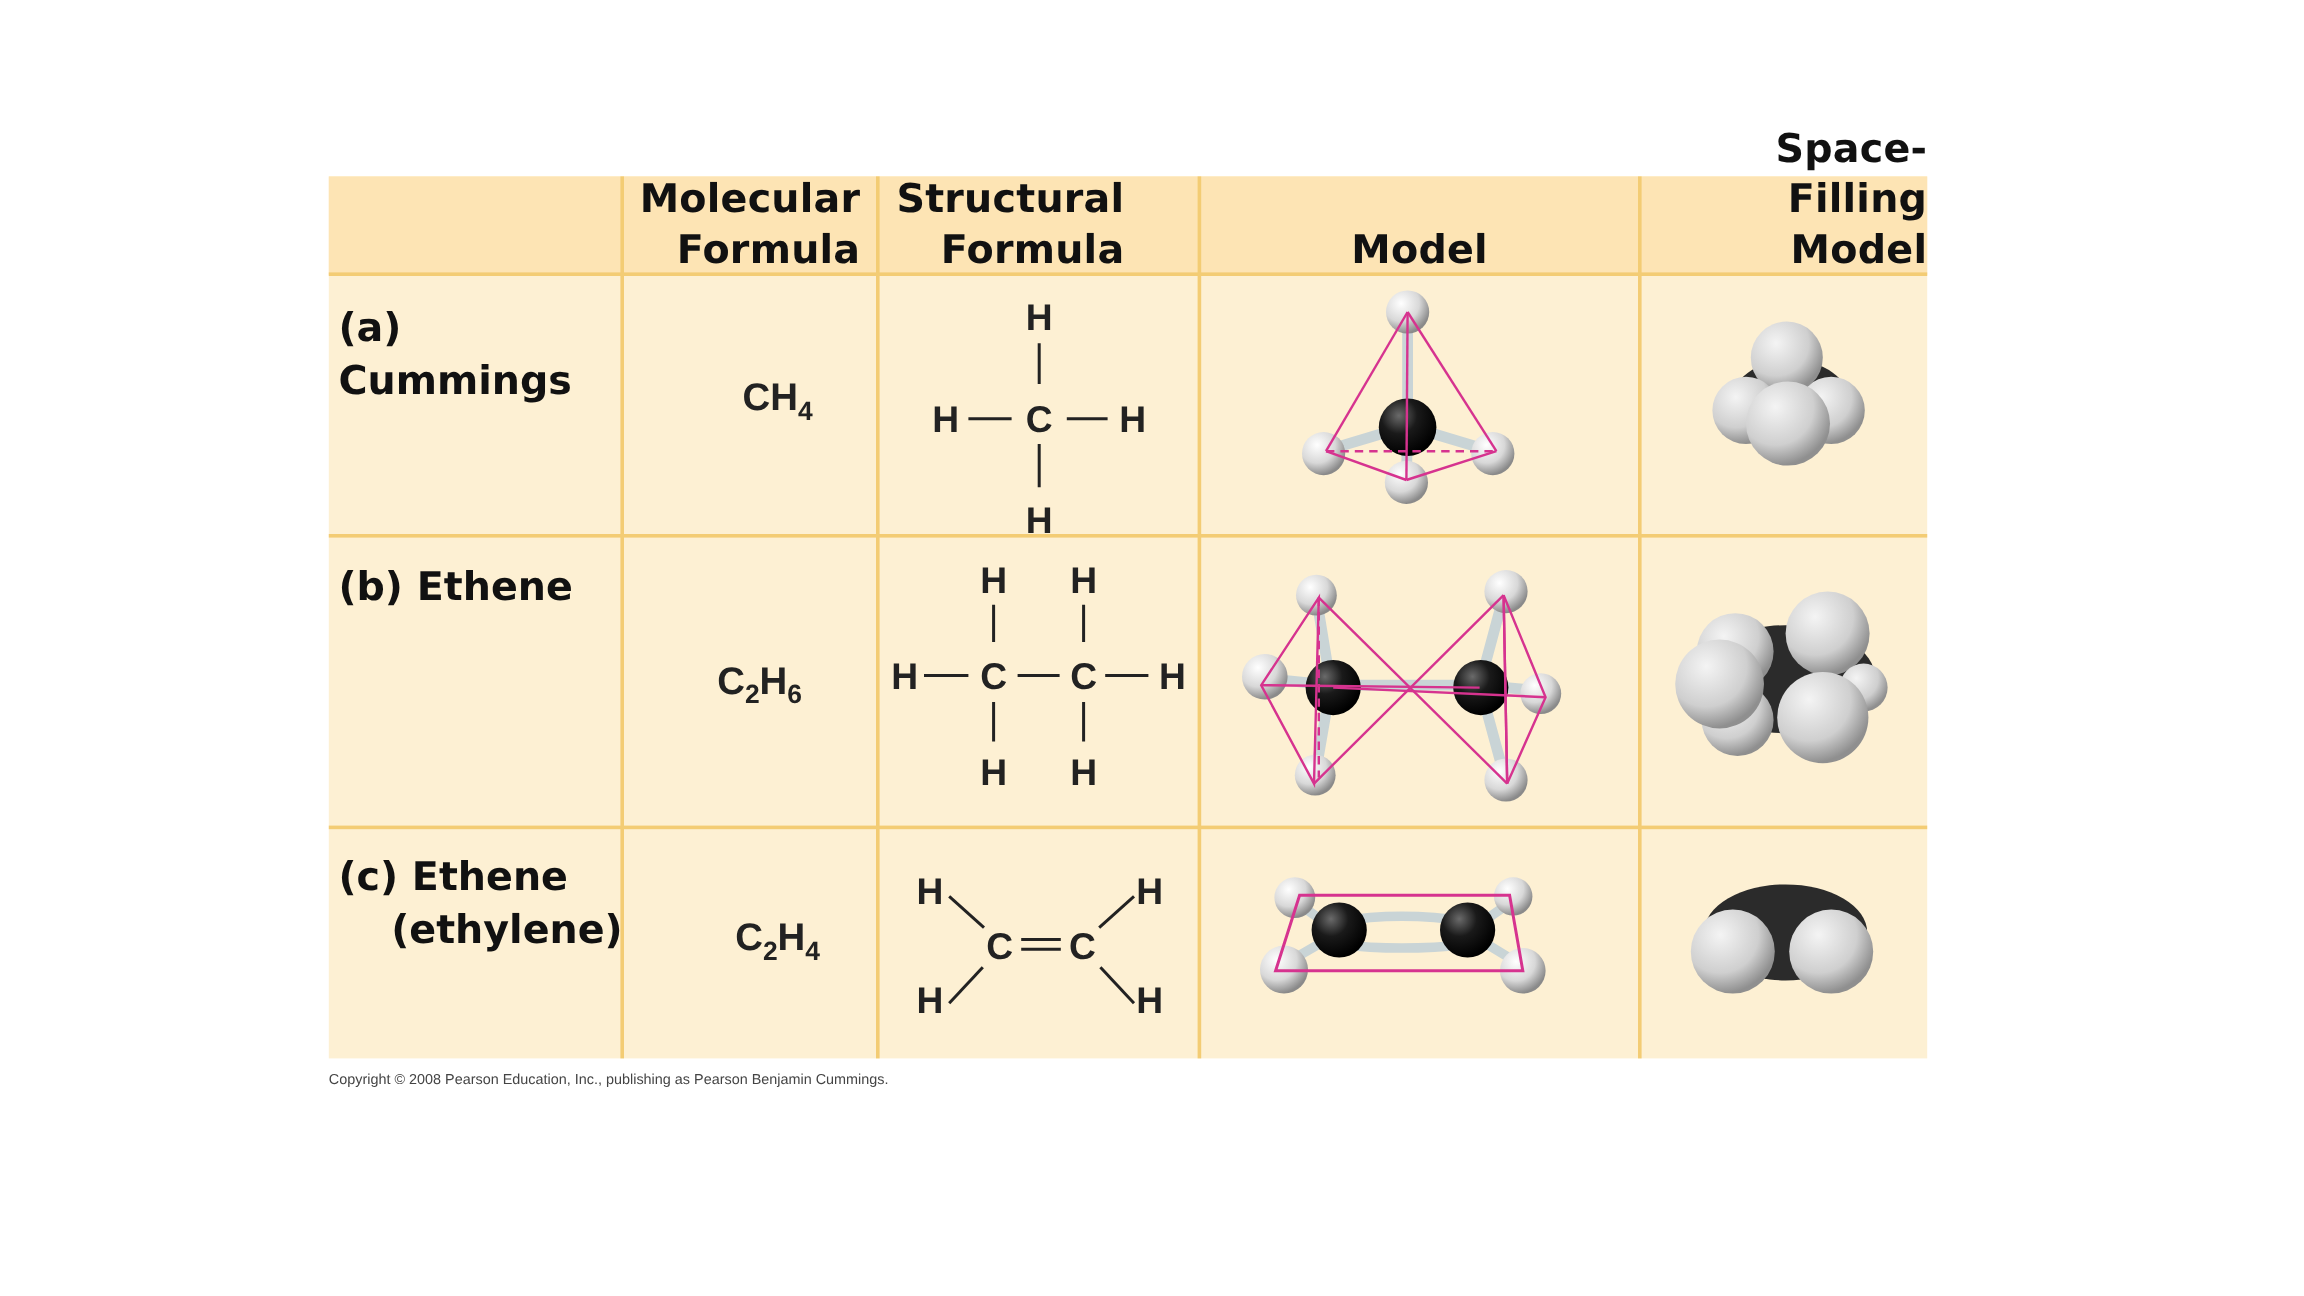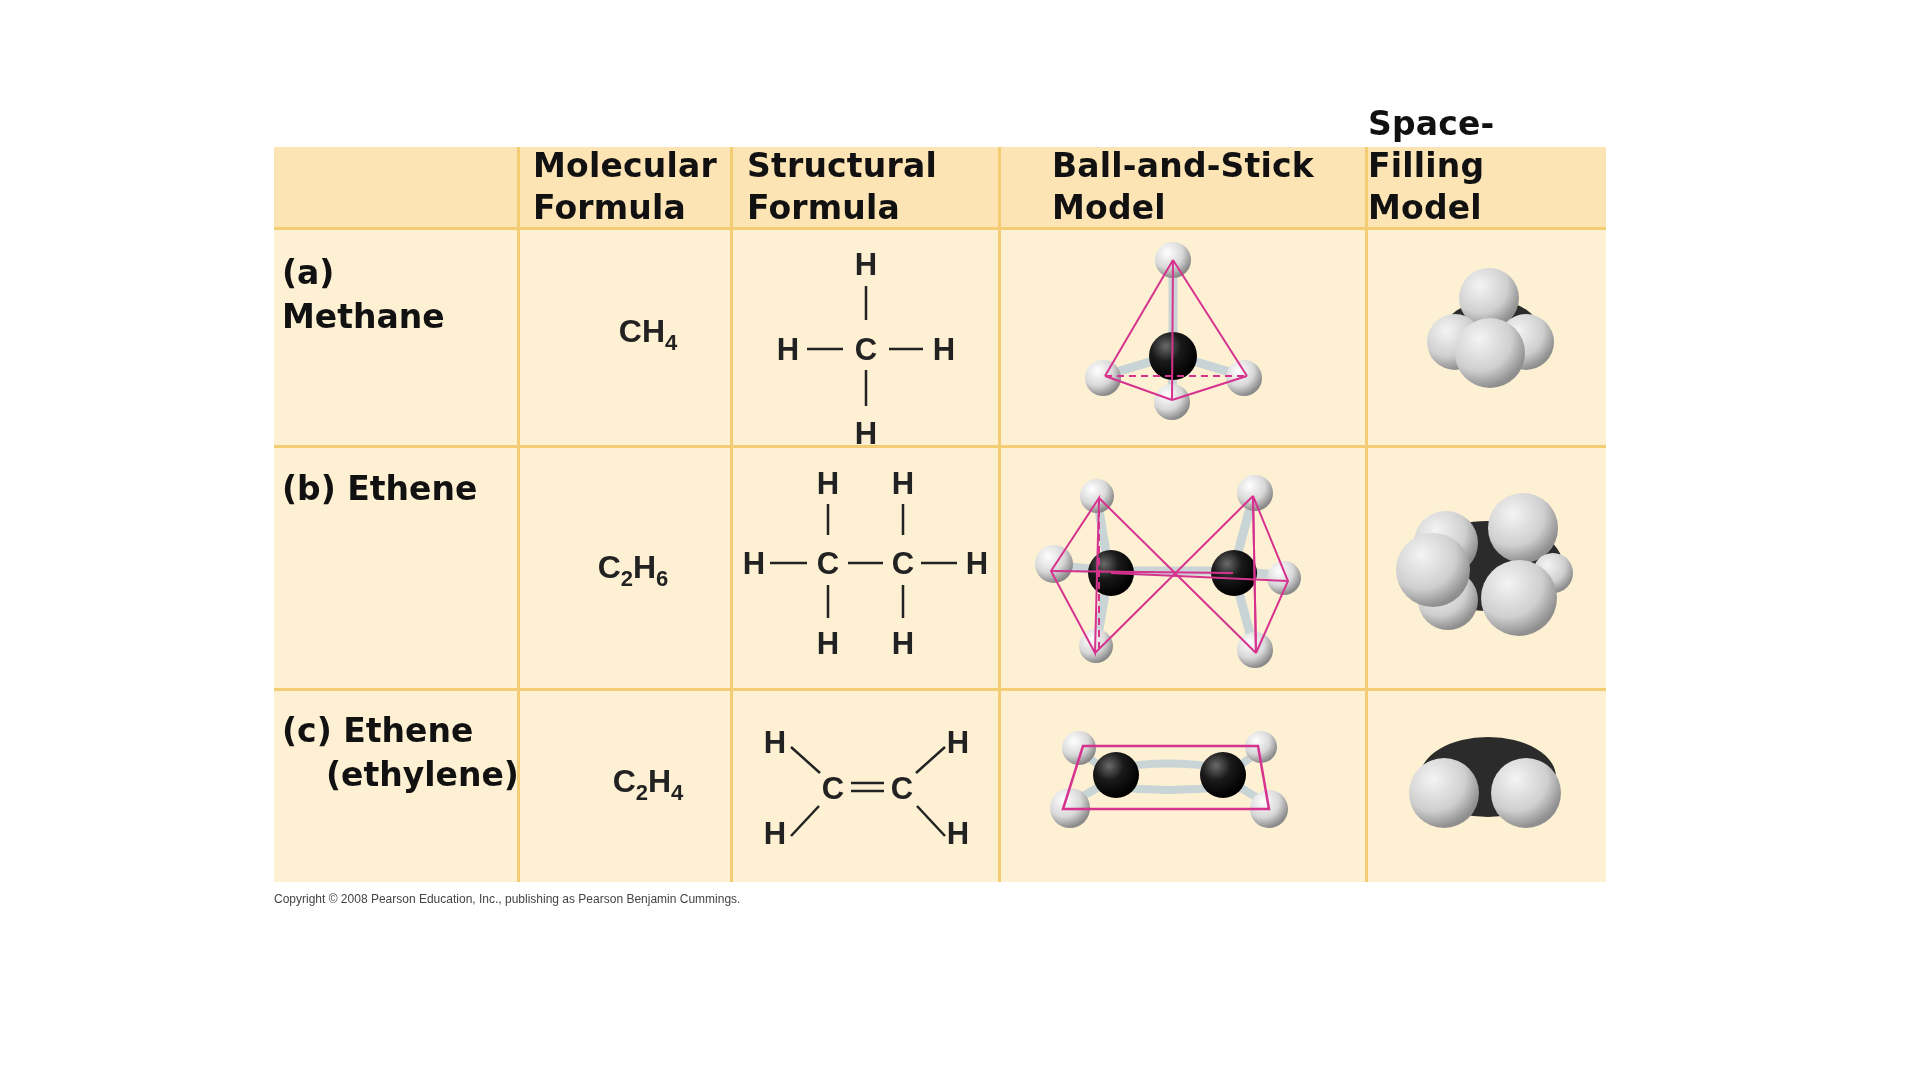--- a/index.html
+++ b/index.html
@@ -1,21 +1,21 @@
 <!DOCTYPE html>
 <html><head>
 <meta charset="utf-8">
 <style>
   html, body { margin:0; padding:0; }
   body { width:1920px; height:1080px; background:#ffffff; position:relative; overflow:hidden; font-family:"DejaVu Sans", sans-serif; }
   .tbl { position:absolute; left:274px; top:147px; width:1332px; height:735px; background:#fdf0d3; }
   .hdr { position:absolute; left:0; top:0; width:1332px; height:82px; background:#fde4b4; }
   .hline { position:absolute; left:0; width:1332px; height:3px; background:#f3cc74; }
   .vline { position:absolute; top:0; width:3px; height:735px; background:#f3cc74; }
-  .hcell { position:absolute; top:0; height:82px; display:flex; align-items:flex-end; justify-content:center; text-align:left; font-weight:bold; font-size:33px; line-height:42px; color:#111; letter-spacing:0.2px; }
+  .hcell { position:absolute; top:0; height:82px; display:flex; align-items:flex-end; justify-content:center; text-align:right; font-weight:bold; font-size:33px; line-height:42px; color:#111; letter-spacing:0.2px; }
   .hcell span { display:block; }
   .name { position:absolute; font-weight:bold; font-size:33px; line-height:44px; color:#111; }
   .mol { position:absolute; font-family:"Liberation Sans", sans-serif; font-weight:bold; font-size:32px; color:#222; text-align:center;padding-left:23px; }
   .mol sub { font-size:22px; vertical-align:-8px; }
   .cell { position:absolute; }
   .copyright { position:absolute; left:274px; top:892px; font-family:"Liberation Sans", sans-serif; font-size:12px; color:#444; }
   svg text { font-family:"Liberation Sans", sans-serif; font-weight:bold; fill:#222; }
 </style>
 </head>
 <body>
@@ -38,34 +38,33 @@
       </div>
   </div>
   <div class="hcell" style="left:459px;width:218px">
     <div>
         <span>Structural</span>
         <span>Formula</span>
       </div>
   </div>
   <div class="hcell" style="left:727px;width:364px">
     <div>
-        <span>Ball-and-Stick</span>
         <span>Model</span>
       </div>
   </div>
   <div class="hcell" style="left:1094px;width:238px">
     <div>
         <span>Space-Filling</span>
         <span>Model</span>
       </div>
   </div>
 
   <div class="name" style="left:8px;top:104px">
     <div>(a)</div>
-    <div>Methane</div>
+    <div>Cummings</div>
   </div>
   <div class="mol" style="left:246px;top:166px;width:210px">
     <span>CH</span><sub>4</sub>
   </div>
   <svg class="cell" style="left:459px;top:83px" width="265" height="215">
     <g font-size="31" text-anchor="middle">
       <text x="133" y="45">H</text>
       <text x="133" y="130">C</text>
       <text x="55" y="130">H</text>
       <text x="211" y="130">H</text>

